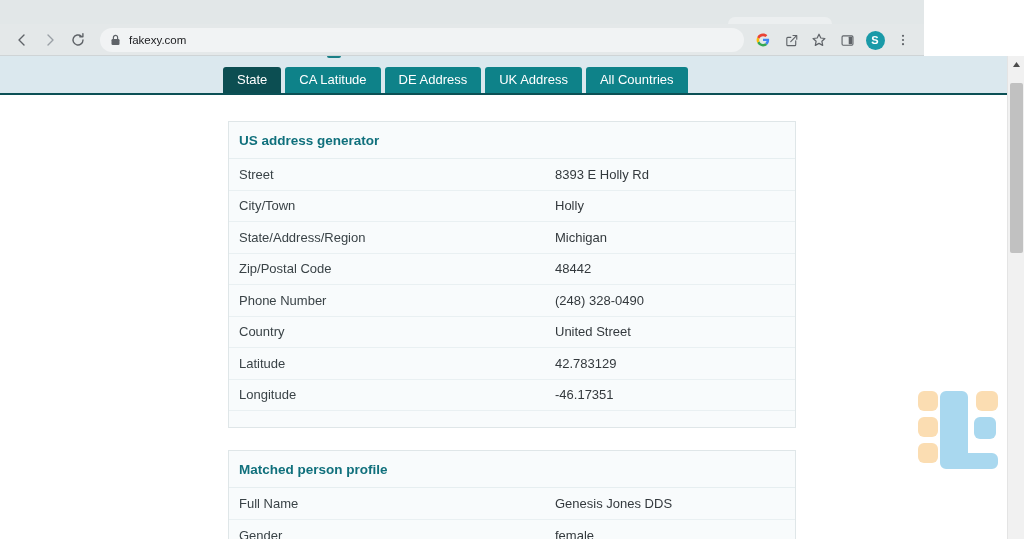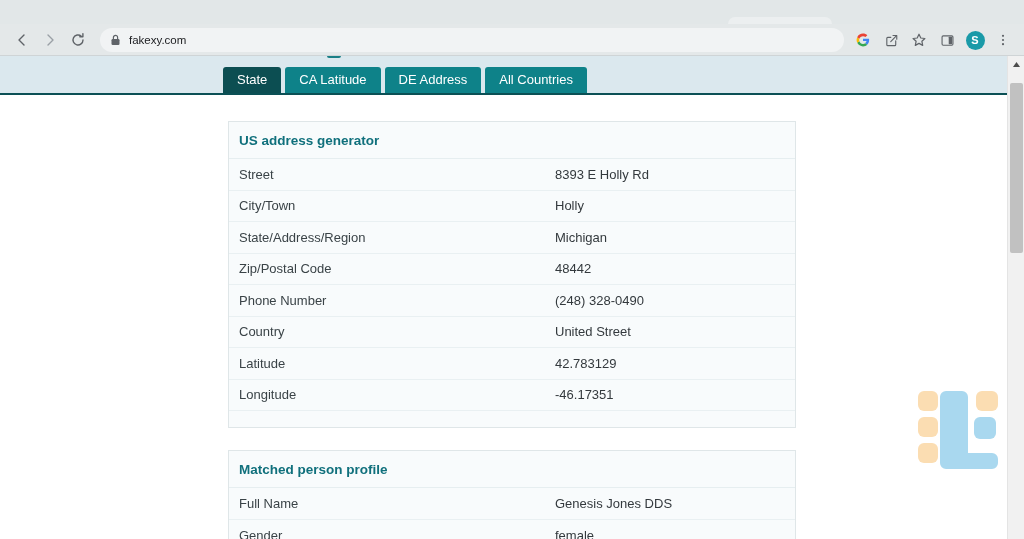--- a/index.html
+++ b/index.html
@@ -5,21 +5,21 @@
   * { box-sizing: border-box; margin: 0; padding: 0; }
   html, body {
     width: 1024px; height: 539px;
     overflow: hidden;
     font-family: "Liberation Sans", sans-serif;
     background: #ffffff;
   }
 
   
   .browser-chrome {
-    width: 1024px;
+    width: 924px;
     background: #7f1d1d;
     position: relative;
   }
   .tabstrip {
     height: 24px;
     background: #e2e7e8;
     position: relative;
   }
   .bg-tab {
     position: absolute;
@@ -288,20 +288,23 @@
       <div class="nav-item active">
         <span>State</span>
       </div>
       <div class="nav-item">
         <span>CA Latitude</span>
       </div>
       <div class="nav-item">
         <span>DE Address</span>
       </div>
       <div class="nav-item">
+        <span>UK Address</span>
+      </div>
+      <div class="nav-item">
         <span>All Countries</span>
       </div>
     </div>
   </div>
 
   <div class="content">
 
     <div class="card">
       <div class="card-title">US address generator</div>
 

